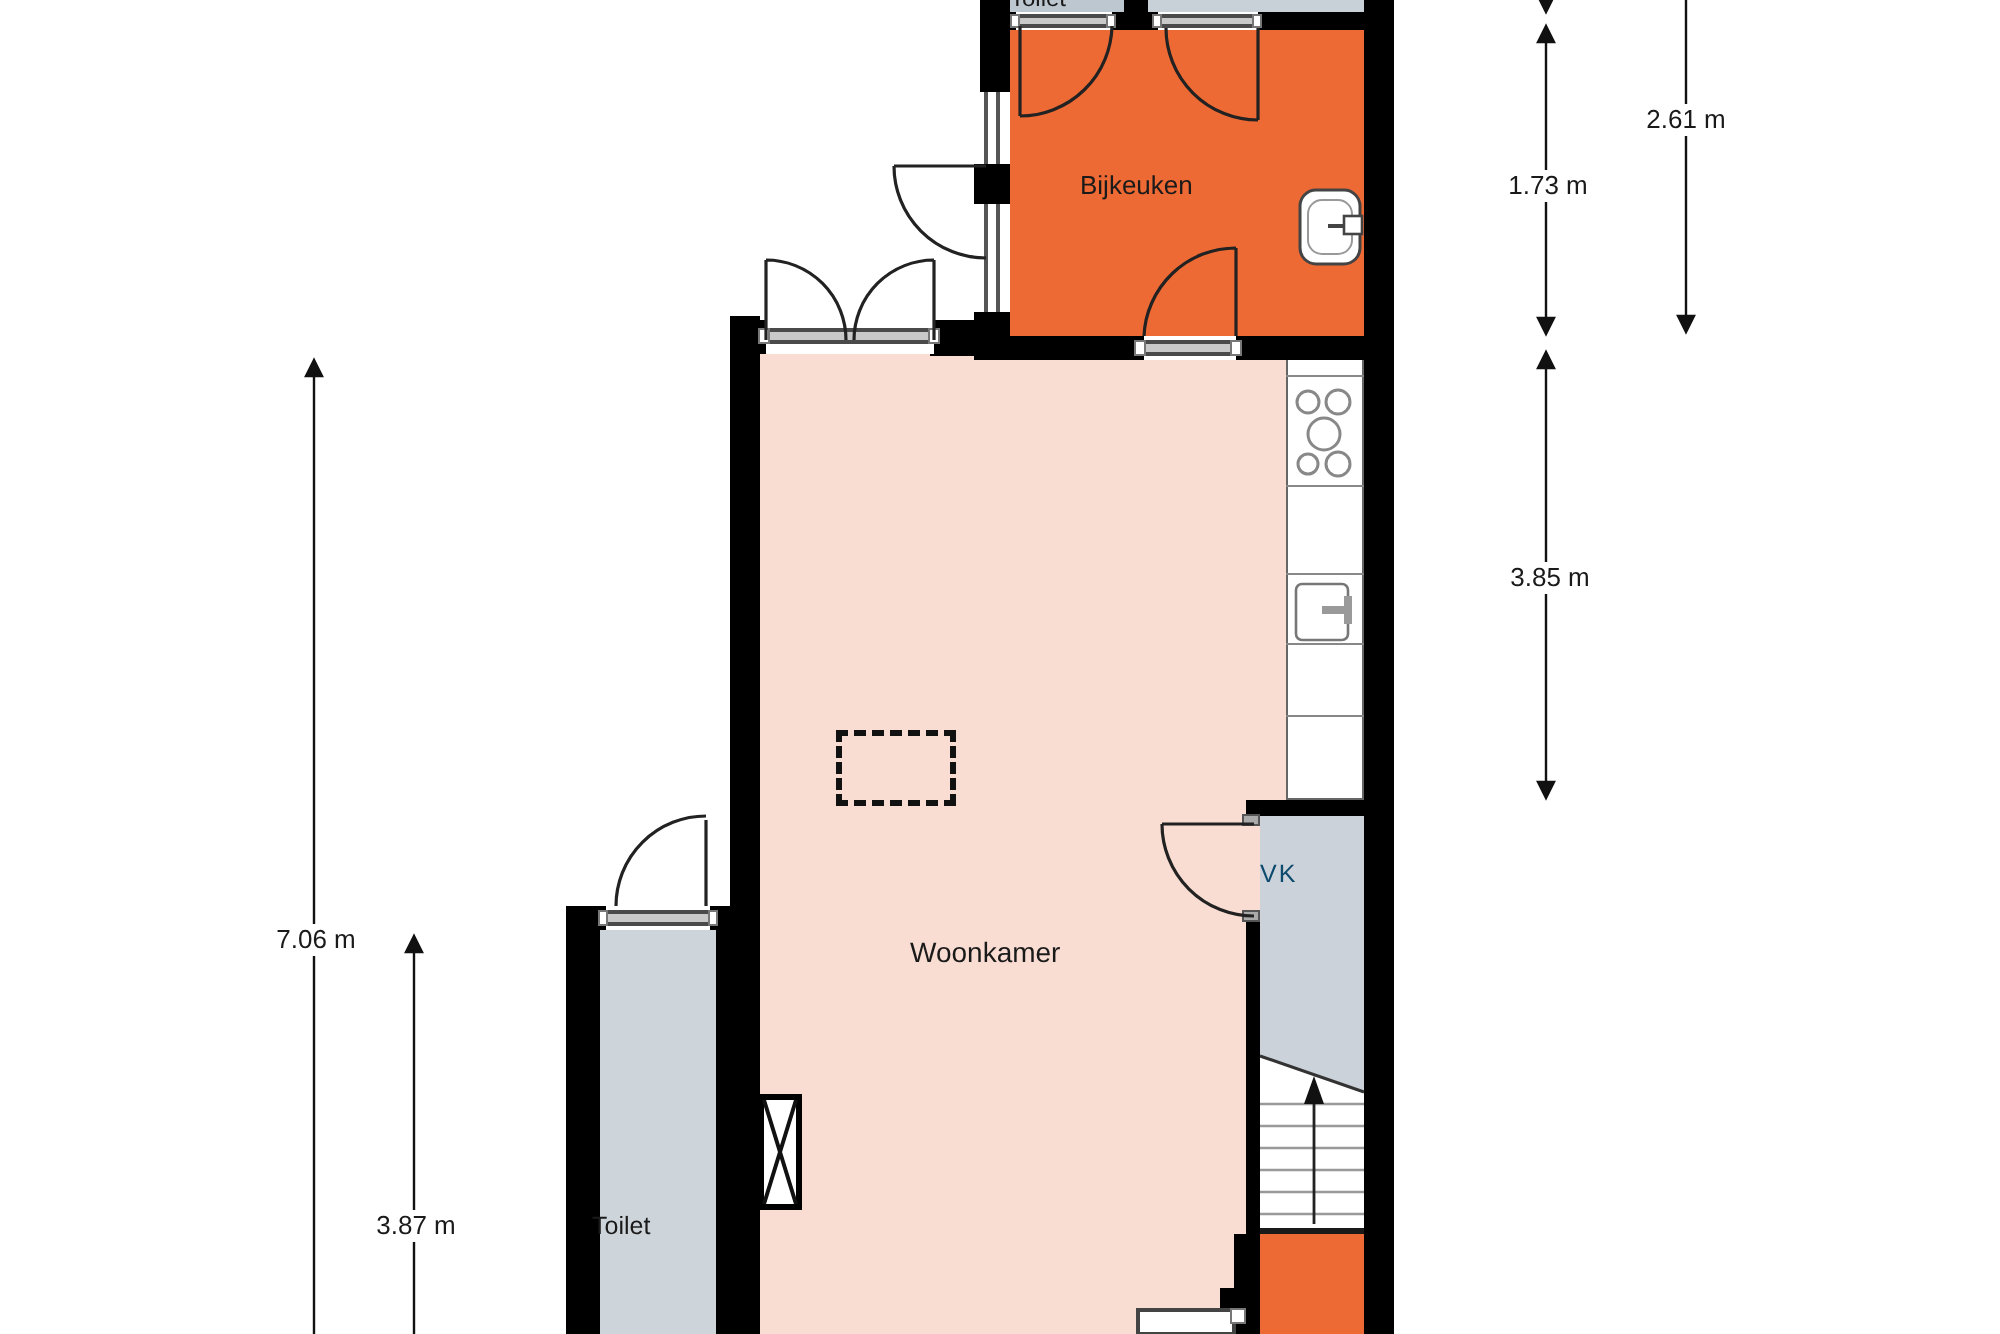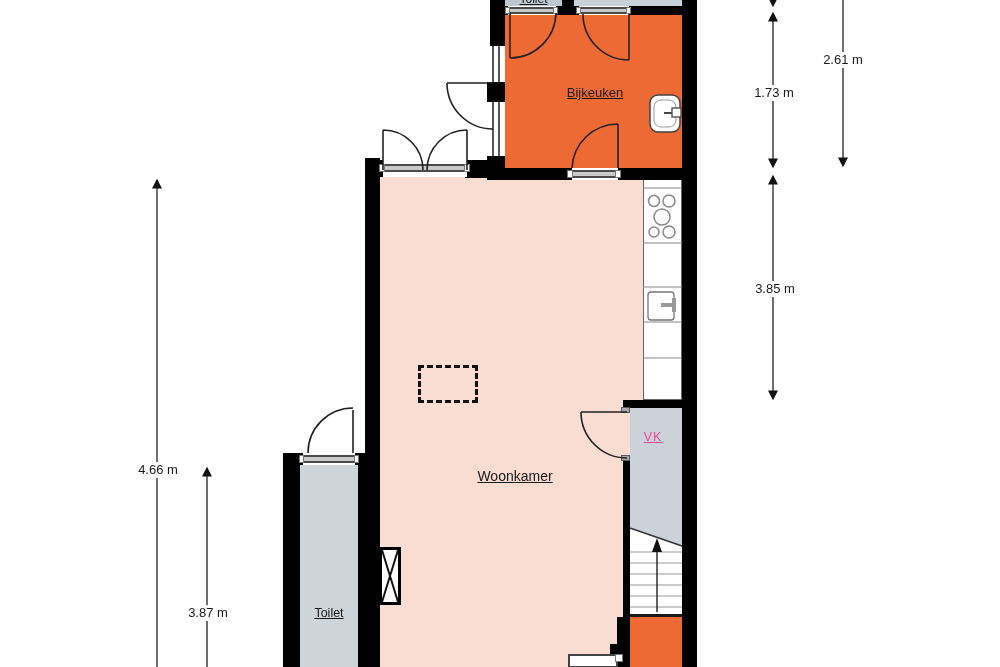--- a/index.html
+++ b/index.html
@@ -7,21 +7,21 @@
         font-family:"Liberation Sans", sans-serif;color:#1a1a1a;}
   .abs{position:absolute;box-sizing:border-box;}
   .wall{background:#000;}
   .fill-orange{background:#EE6A35;}
   .fill-pink{background:#F9DDD2;}
   .fill-gray{background:#C9D1D8;}
   .gap{background:#fff;}
   .threshold{background:#c9c9c9;border-top:2px solid #4a4a4a;border-bottom:2px solid #4a4a4a;}
   .jamb{background:#fff;border:1px solid #777;}
   .vkjamb{background:#aaa;border:1px solid #555;}
-  .label{font-size:13px;text-align:center;white-space:nowrap;line-height:16px;text-decoration:underline;}
+  .label{font-size:13px;text-align:left;white-space:nowrap;line-height:16px;}
   .dim{font-size:13px;text-align:center;background:#fff;line-height:16px;}
   .window{background:#fff;border-left:2px solid #555;border-right:2px solid #555;}
   svg.overlay{position:absolute;left:0;top:0;pointer-events:none;}
   .counter{background:#fff;border:1px solid #666;}
   .flue{background:#fff;border:3px solid #000;}
   .dashedbox{border:3px dashed #111;background:transparent;}
   .fixture{background:#fff;border:2px solid #444;}
 </style>
 </head>
 <body>
@@ -155,22 +155,22 @@
       <polygon points="207,468 203,476 211,476"></polygon>
         <line x1="207" y1="474" x2="207" y2="667"></line>
     </g>
   </svg>
 
   <div class="abs" style="left:505px;top:0;width:57px;height:8px;overflow:hidden;">
     <div class="label" style="position:absolute;left:0;top:-9px;width:100%;font-size:12px;">Toilet</div>
   </div>
   <div class="abs label" style="left:540px;top:85px;width:110px;">Bijkeuken</div>
   <div class="abs label" style="left:455px;top:468px;width:120px;font-size:14px;">Woonkamer</div>
-  <div class="abs label" style="left:630px;top:429px;width:46px;font-size:12.5px;letter-spacing:1px;color:#ec4899;">VK</div>
+  <div class="abs label" style="left:630px;top:429px;width:46px;font-size:12.5px;letter-spacing:1px;color:#0c4a6e;">VK</div>
   <div class="abs label" style="left:296px;top:605px;width:66px;font-size:12.5px;">Toilet</div>
 
   <div class="abs dim" style="left:818px;top:52px;width:50px;">2.61 m</div>
   <div class="abs dim" style="left:750px;top:85px;width:48px;">1.73 m</div>
   <div class="abs dim" style="left:751px;top:281px;width:48px;">3.85 m</div>
-  <div class="abs dim" style="left:134px;top:462px;width:48px;">4.66 m</div>
+  <div class="abs dim" style="left:134px;top:462px;width:48px;">7.06 m</div>
   <div class="abs dim" style="left:184px;top:605px;width:48px;">3.87 m</div>
 
 </div>
 
 </body></html>

